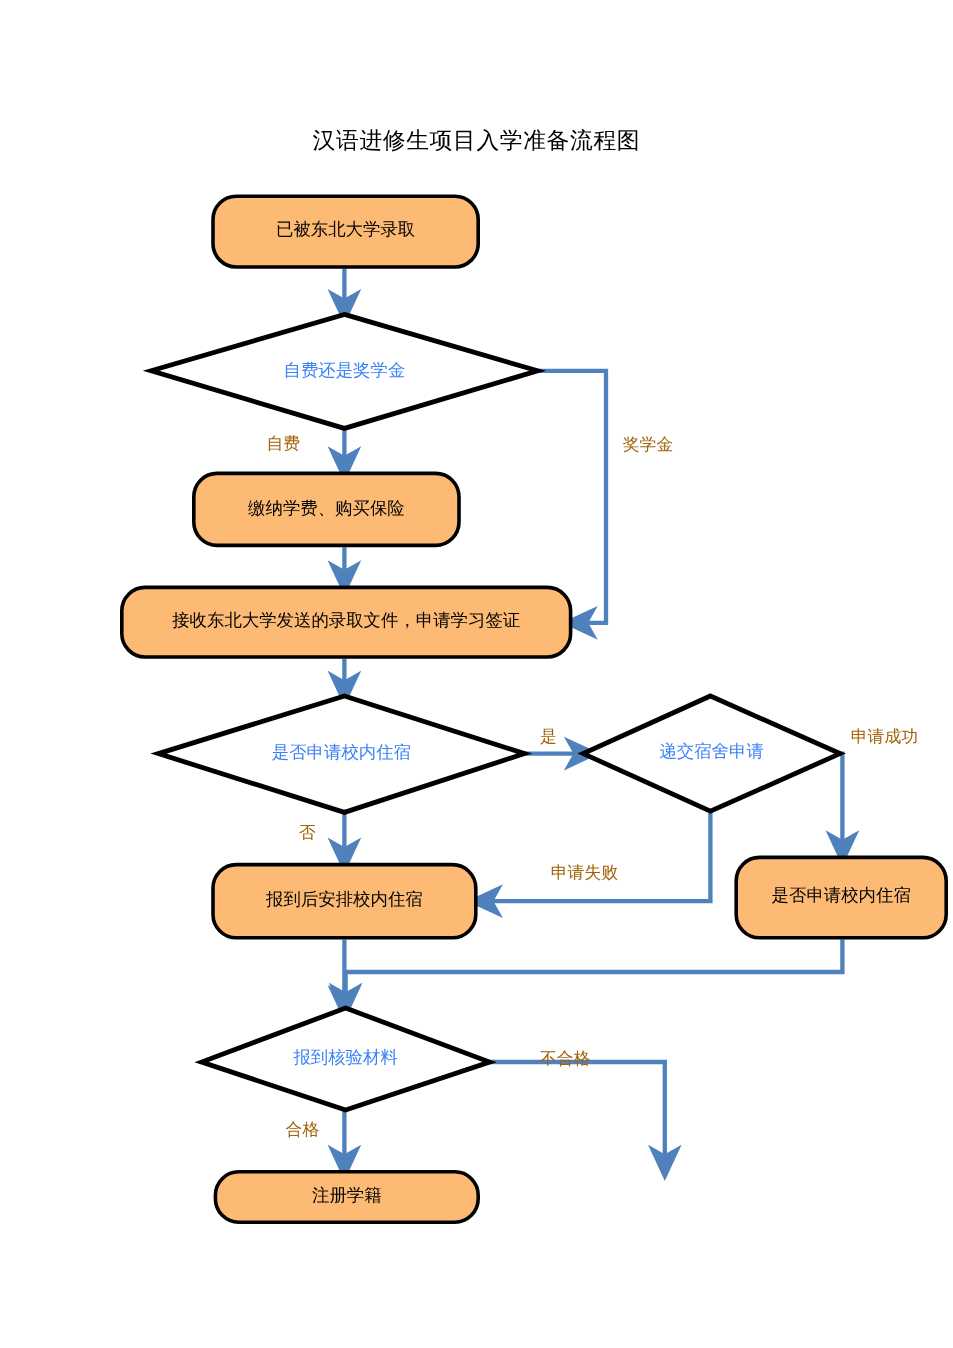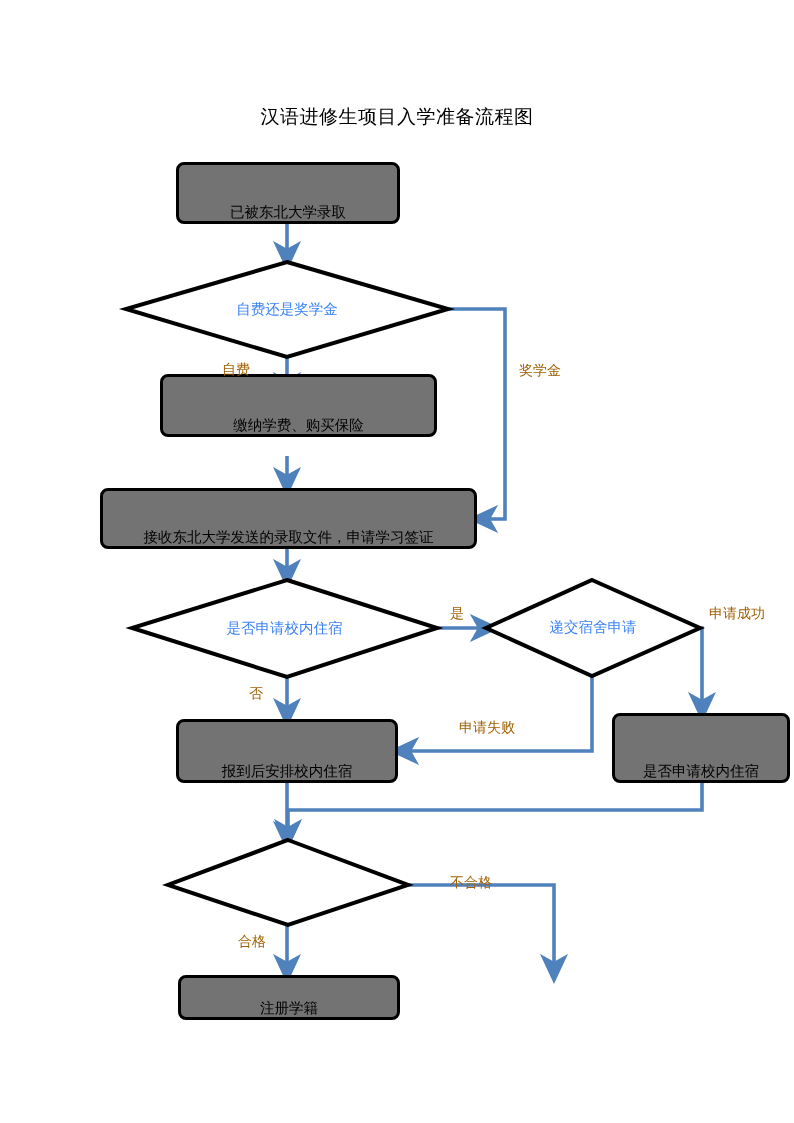--- a/index.html
+++ b/index.html
@@ -37,23 +37,22 @@
     display: flex;
     align-items: center;
     justify-content: center;
     color: #000000;
     font-size: 14.5px;
     text-align: center;
     line-height: 1.2;
   }
   .node.process {
     border: 3.5px solid #000000;
-    border-radius: 8px;
-    background: #737373;
-    align-items: flex-end;
+    border-radius: 21px;
+    background: #fdba74;
   }
   .node.decision {
     background: transparent;
   }
   .diamond-label {
     position: absolute;
     display: flex;
     align-items: center;
     justify-content: center;
     width: 100%;
@@ -125,21 +124,21 @@
       <polygon points="287,580 437,628 287,677 132,628"></polygon>
       <polygon points="592,580 700,628 592,676 486,628"></polygon>
       <polygon points="288,840 408,885 288,925 168,885"></polygon>
     </g>
   </svg>
 
   <div class="node process" style="left:176px; top:162px; width:224px; height:62px;">
     <span>已被东北大学录取</span>
   </div>
 
-  <div class="node process" style="left:160px; top:374px; width:277px; height:63px;">
+  <div class="node process" style="left:160px; top:393px; width:224px; height:63px;">
     <span>缴纳学费、购买保险</span>
   </div>
 
   <div class="node process" style="left:100px; top:488px; width:377px; height:61px;">
     <span>接收东北大学发送的录取文件，申请学习签证</span>
   </div>
 
   <div class="node process" style="left:176px; top:719px; width:222px; height:64px;">
     <span>报到后安排校内住宿</span>
   </div>
@@ -158,20 +157,23 @@
   </div>
 
   <div class="node decision" style="left:132px; top:580px; width:305px; height:97px;">
     <span class="diamond-label">是否申请校内住宿</span>
   </div>
 
   <div class="node decision" style="left:486px; top:580px; width:214px; height:96px;">
     <span class="diamond-label">递交宿舍申请</span>
   </div>
 
+  <div class="node decision" style="left:168px; top:840px; width:240px; height:85px;">
+    <span class="diamond-label">报到核验材料</span>
+  </div>
 
   <div class="edge-label" style="left:222px; top:361px;">自费</div>
 
   <div class="edge-label" style="left:519px; top:362px;">奖学金</div>
 
   <div class="edge-label" style="left:450px; top:605px;">是</div>
 
   <div class="edge-label" style="left:249px; top:685px;">否</div>
 
   <div class="edge-label" style="left:709px; top:605px;">申请成功</div>

